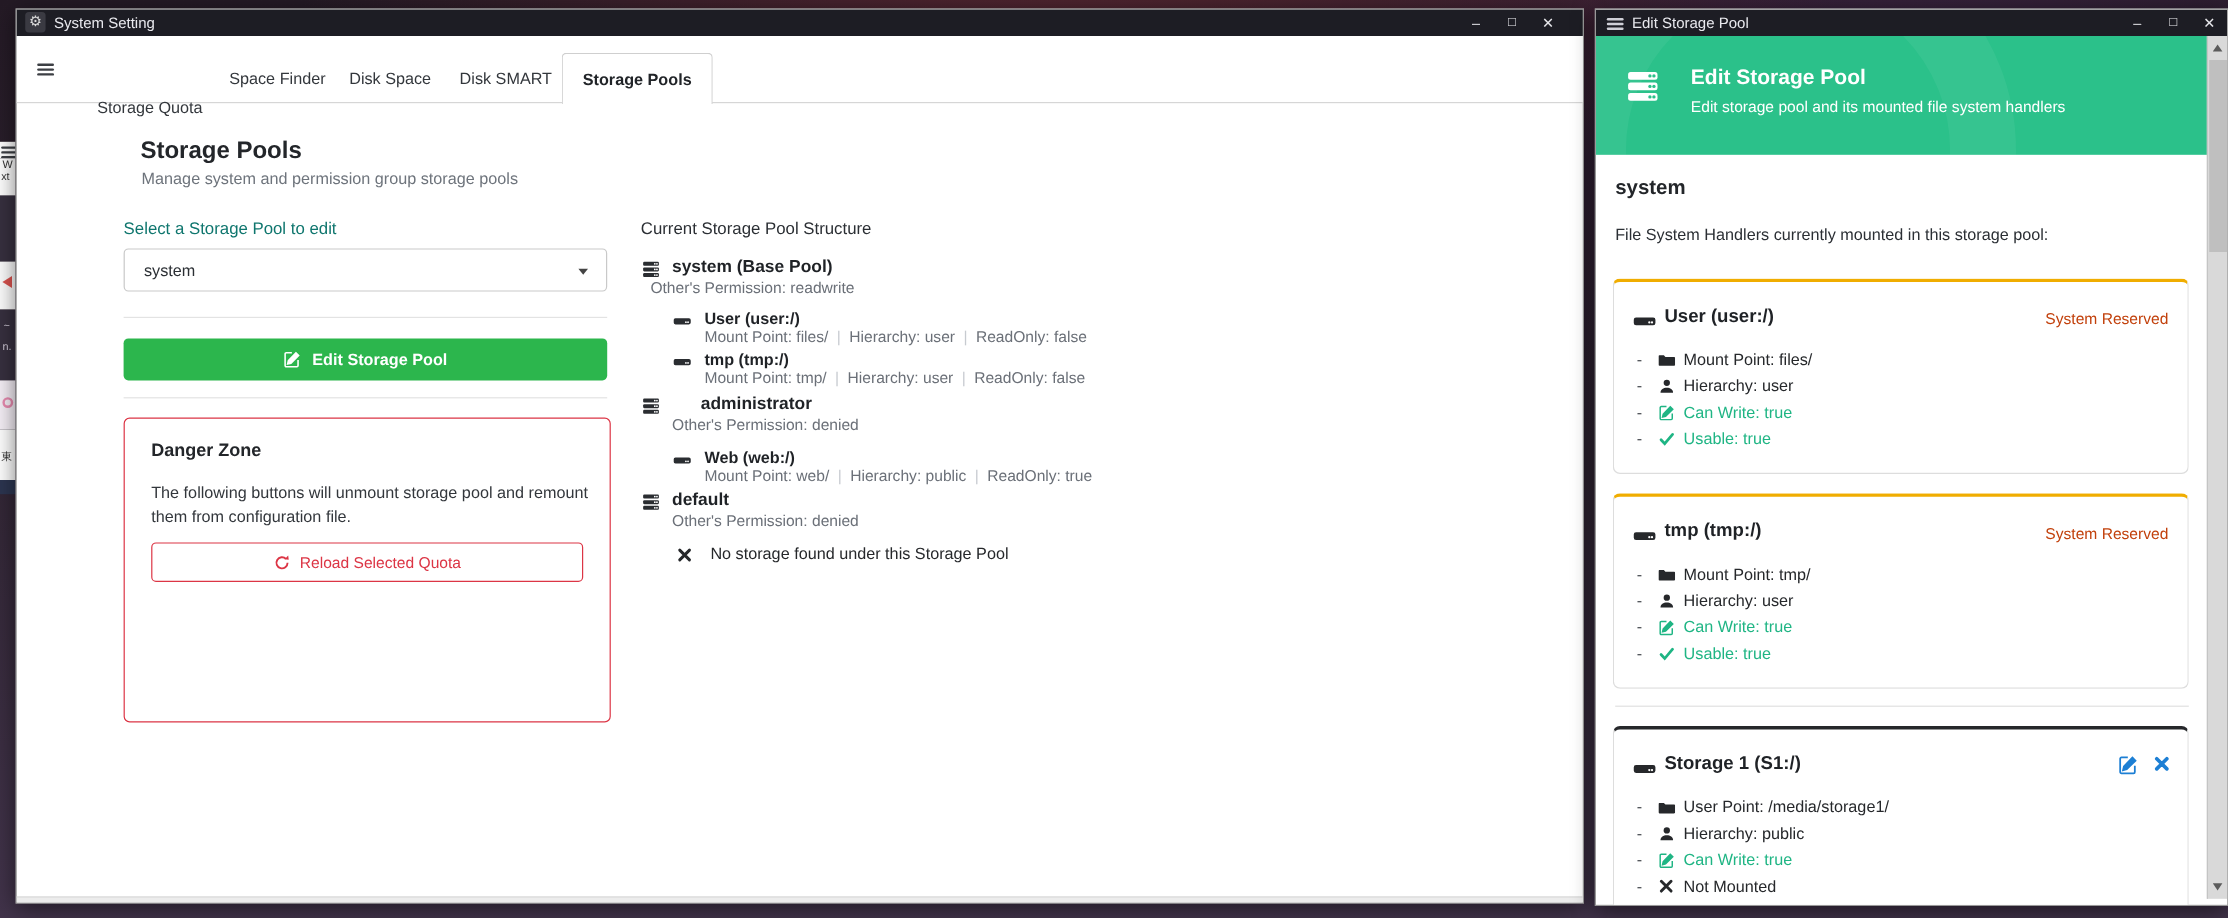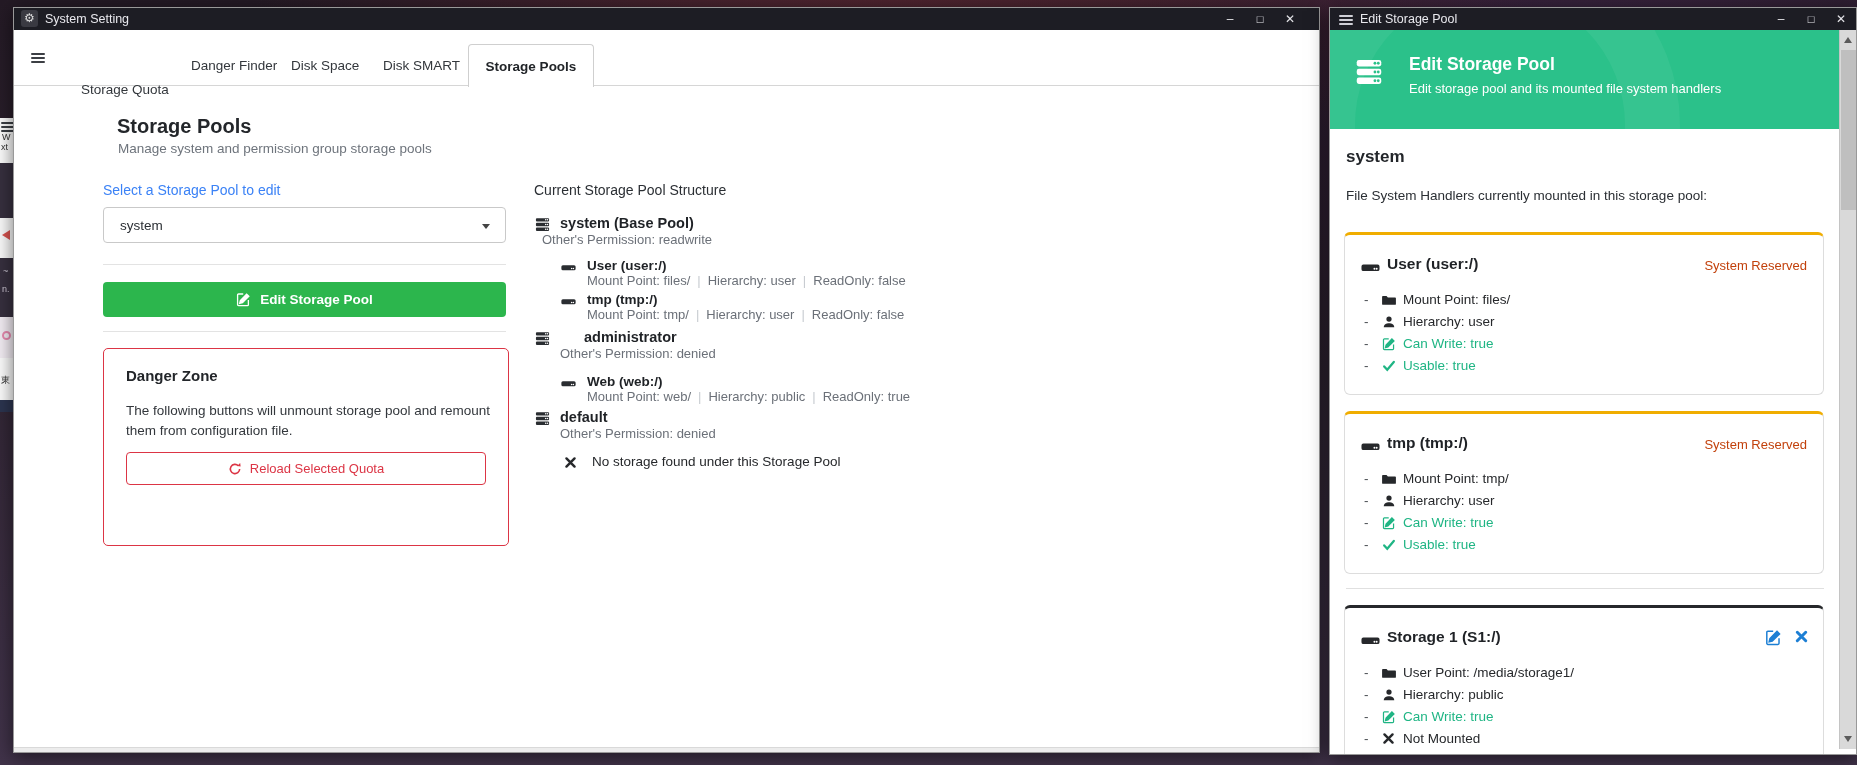--- a/index.html
+++ b/index.html
@@ -32,28 +32,28 @@
   
   .tabbar { position:absolute; left:0; right:0; top:22px; height:56px; background:#fff; border-bottom:1px solid #d6d6d6; }
   .tab { position:absolute; top:28px; font-size:13.5px; color:#33373c; white-space:nowrap; }
   .tab-active { position:absolute; top:14px; height:43px; width:126px; background:#fff;
     border:1px solid #cfcfcf; border-bottom:none; border-radius:4px 4px 0 0; z-index:3;
     display:flex; align-items:center; justify-content:center; font-weight:bold; font-size:13.5px; color:#212428; }
 
   
   .h-page { font-size:20px; font-weight:bold; color:#23262a; }
   .sub-page { font-size:13.5px; color:#6e747c; }
-  .lbl { font-size:14px; color:#3b82f6; }
+  .lbl { font-size:14px; color:#0f766e; }
   .select { position:absolute; width:403px; height:36px; border:1px solid #c9c9c9; border-radius:4px; background:#fff;
     font-size:13.5px; color:#2b2f34; display:flex; align-items:center; padding-left:16px; }
   .caret { position:absolute; right:15px; top:16px; width:0; height:0; border-left:4.5px solid transparent; border-right:4.5px solid transparent; border-top:5px solid #444; }
   .hr { position:absolute; height:1px; background:#e3e3e3; }
   .btn-green { position:absolute; width:403px; height:35px; border-radius:4px; border:none; background:#2cb64d; color:#fff;
     font-weight:bold; font-size:13.5px; display:flex; align-items:center; justify-content:center; gap:9px; cursor:pointer; font-family:inherit; }
-  .danger-card { position:absolute; width:406px; height:198px; border:1.5px solid #dc3545; border-radius:5px; background:#fff; }
+  .danger-card { position:absolute; width:406px; height:254px; border:1.5px solid #dc3545; border-radius:5px; background:#fff; }
   .danger-title { position:absolute; left:22px; top:18px; font-size:15px; font-weight:bold; color:#23262a; }
   .danger-desc { position:absolute; left:22px; top:52px; width:372px; font-size:13.5px; color:#33373c; line-height:20px; }
   .btn-outline-red { position:absolute; left:22px; width:360px; height:33px; background:#fff; border:1px solid #dc3545; border-radius:4px;
     color:#dc3545; font-size:13px; display:flex; align-items:center; justify-content:center; gap:8px; cursor:pointer; font-family:inherit; }
 
   
   .tree-h { font-size:14px; color:#2b2f34; }
   .pool-name { position:absolute; font-size:14.5px; font-weight:bold; color:#1f2226; white-space:nowrap; }
   .pool-perm { position:absolute; font-size:13px; color:#6b7078; white-space:nowrap; }
   .hdl-name { position:absolute; font-size:13.5px; font-weight:bold; color:#1f2226; white-space:nowrap; }
@@ -131,21 +131,21 @@
     </div>
   </div>
 
   <div class="tabbar">
     <span class="hamb dark abs" style="left:17px;top:21px;">
         <span></span>
         <span></span>
         <span></span>
       </span>
     <span class="tab" style="left:67px;margin-top:24px;">Storage Quota</span>
-    <span class="tab" style="left:177px;">Danger Finder</span>
+    <span class="tab" style="left:177px;">Space Finder</span>
     <span class="tab" style="left:277px;">Disk Space</span>
     <span class="tab" style="left:369px;">Disk SMART</span>
     <span class="tab-active" style="left:454px;">Storage Pools</span>
   </div>
 
   <div class="h-page abs" style="left:103px;top:107px;">Storage Pools</div>
   <div class="sub-page abs" style="left:104px;top:133px;">Manage system and permission group storage pools</div>
 
   <div class="lbl abs" style="left:89px;top:174px;">Select a Storage Pool to edit</div>
   <div class="select" style="left:89px;top:199px;">

